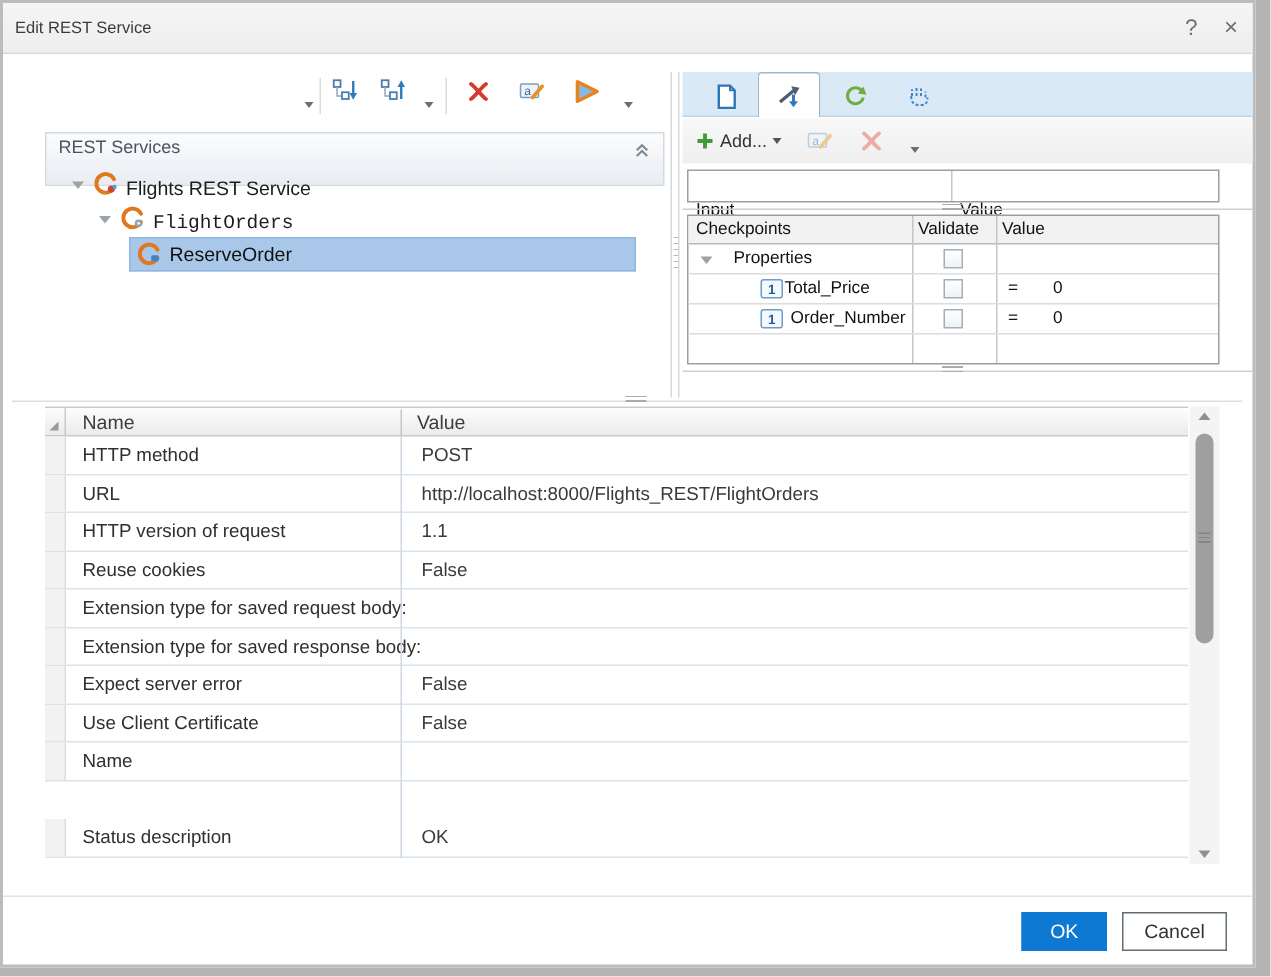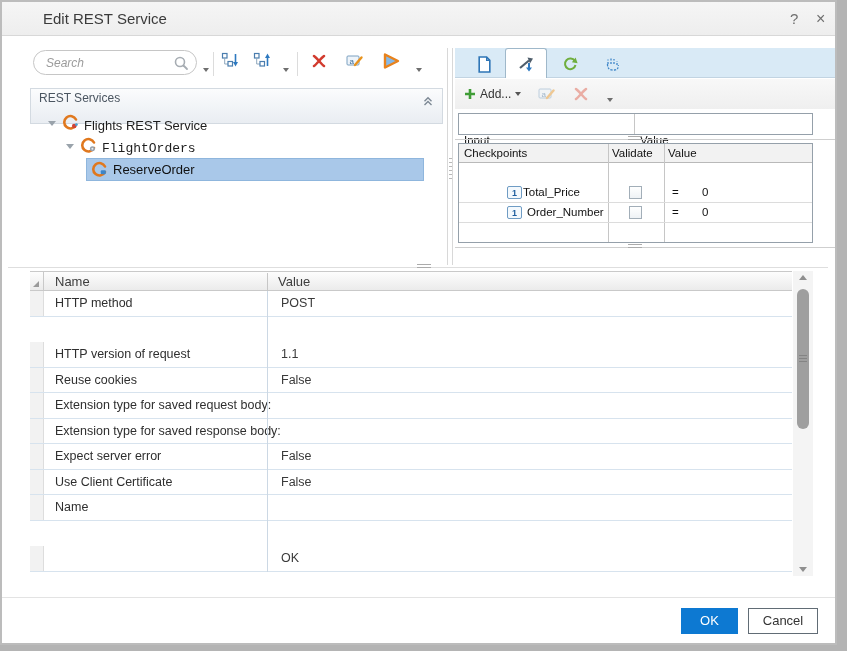--- a/index.html
+++ b/index.html
@@ -5,21 +5,21 @@
   * { box-sizing: border-box; margin: 0; padding: 0; }
   html,body { width: 847px; height: 651px; }
   body { font-family: "Liberation Sans", sans-serif; background: #e9e9e9; }
   .stage { position: relative; width: 847px; height: 651px; background: #b4b4b4; overflow: hidden; }
   .dialog { position: absolute; left:0; top:0; width:837px; height:645px;
             background:#fff; border:2px solid #bcbcbc; }
 
   
   .titlebar { position:absolute; left:0; top:0; width:833px; height:34px;
               background:linear-gradient(#f5f5f5,#eeeeee); border-bottom:1px solid #d8d8d8; }
-  .title { position:absolute; left:41px; top:0; line-height:34px; font-size:15px; color:#3b3b3b; }
+  .title { position:absolute; left:8px; top:0; line-height:34px; font-size:11px; color:#3b3b3b; }
   .tb-ico { position:absolute; top:0; line-height:34px; font-size:15px; color:#6f6f6f; cursor:pointer; }
   .tb-help { left:788px; } .tb-close { left:814px; font-size:16px; }
 
   
   .searchbox { position:absolute; left:31px; top:48px; width:164px; height:25px;
                border:1px solid #c6c6c6; border-radius:13px; background:#fff; }
   .searchbox input { position:absolute; left:12px; top:2px; width:124px; height:19px; border:none; outline:none;
                      font-family:"Liberation Sans",sans-serif; font-size:12px; font-style:italic; color:#555; background:transparent; }
   .searchbox input::placeholder { color:#9b9b9b; font-style:italic; }
   .search-mag { position:absolute; right:7px; top:4px; }
@@ -118,29 +118,20 @@
 
 <div class="stage">
  <div class="dialog">
 
   <div class="titlebar">
     <span class="title">Edit REST Service</span>
     <span class="tb-ico tb-help">?</span>
     <span class="tb-ico tb-close">×</span>
   </div>
 
-  <div class="searchbox">
-    <input placeholder="Search" style="">
-    <span class="search-mag">
-      <svg width="16" height="16" viewBox="0 0 16 16">
-            <circle cx="7" cy="7" r="4.5" fill="none" stroke="#a7adb3" stroke-width="1.6"></circle>
-            <path d="M10.5 10.5 L14 14" stroke="#a7adb3" stroke-width="1.8" stroke-linecap="round"></path>
-          </svg>
-    </span>
-  </div>
   <span class="caret" style="left:201px; top:66px;"></span>
   <span class="tsep" style="left:211px;"></span>
 
   <span class="tbtn" style="left:219px; top:50px;">
     <svg width="18" height="17" viewBox="0 0 18 17" fill="none">
       <rect x="1.5" y="1.5" width="4.5" height="4.5" stroke="#4a7dae" stroke-width="1.2"></rect>
       <path d="M3.7 6 V12 H7" stroke="#8fa8bd" stroke-width="1"></path>
       <rect x="7" y="9.5" width="4.5" height="4.5" stroke="#4a7dae" stroke-width="1.2"></rect>
       <path d="M14.5 2 V10" stroke="#2e79c0" stroke-width="1.6"></path>
       <polygon points="12,10 17,10 14.5,14.5" fill="#2e79c0"></polygon>
@@ -291,20 +282,25 @@
 
   <div class="rp-table cp-table">
     <div class="cp-head">
       <span class="cp-lbl" style="left:5px;">Checkpoints</span>
       <span class="cp-lbl" style="left:153px;">Validate</span>
       <span class="cp-lbl" style="left:209px;">Value</span>
     </div>
     <span class="col-line" style="left:149px;"></span>
     <span class="col-line" style="left:205px;"></span>
 
+    <div class="cp-row" style="top:19px;">
+      <span class="texp" style="left:8px; top:8px;"></span>
+      <span class="cp-lbl" style="left:30px;">Properties</span>
+      <span class="checkbox"></span>
+    </div>
     <div class="cp-row" style="top:39px;">
       <span class="numico" style="left:48px;">1</span>
       <span class="cp-lbl" style="left:64px;text-align:center;">Total_Price</span>
       <span class="checkbox"></span>
       <span class="cp-lbl" style="left:213px;">=</span>
       <span class="cp-lbl" style="left:243px;">0</span>
     </div>
     <div class="cp-row" style="top:59px;">
       <span class="numico" style="left:48px;">1</span>
       <span class="cp-lbl" style="left:68px;">Order_Number</span>
@@ -328,20 +324,25 @@
       <span class="h-name">Name</span>
       <span class="h-value">Value</span>
       <span class="pg-vline-h"></span>
     </div>
 
     <div class="prow" style="top:20px;">
       <span class="gut"></span>
       <span class="nm">HTTP method</span>
       <span class="vl">POST</span>
     </div>
+    <div class="prow" style="top:45.5px;">
+      <span class="gut"></span>
+      <span class="nm">URL</span>
+      <span class="vl">http://localhost:8000/Flights_REST/FlightOrders</span>
+    </div>
     <div class="prow" style="top:71px;">
       <span class="gut"></span>
       <span class="nm">HTTP version of request</span>
       <span class="vl">1.1</span>
     </div>
     <div class="prow" style="top:96.5px;">
       <span class="gut"></span>
       <span class="nm">Reuse cookies</span>
       <span class="vl">False</span>
     </div>
@@ -365,20 +366,21 @@
       <span class="nm">Use Client Certificate</span>
       <span class="vl">False</span>
     </div>
     <div class="prow" style="top:224px;">
       <span class="gut"></span>
       <span class="nm">Name</span>
       <span class="vl"></span>
     </div>
     <div class="prow" style="top:275px;">
       <span class="gut"></span>
+      <span class="nm">Status description</span>
       <span class="vl">OK</span>
     </div>
 
     <span class="pg-vline"></span>
   </div>
 
   <div class="sbar">
     <span class="sarrow up">
           <span></span>
         </span>

